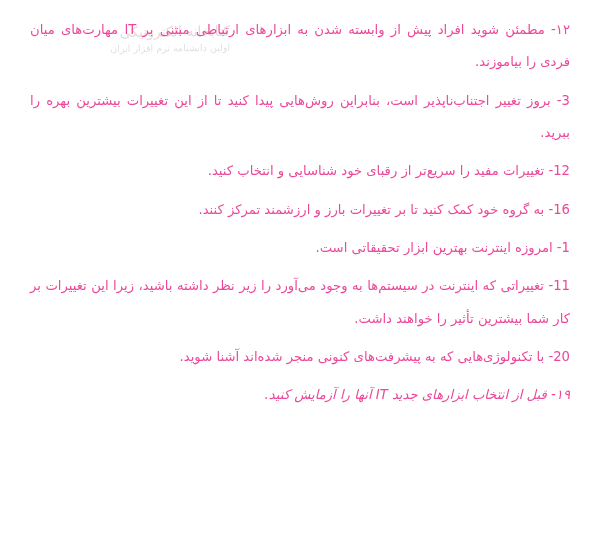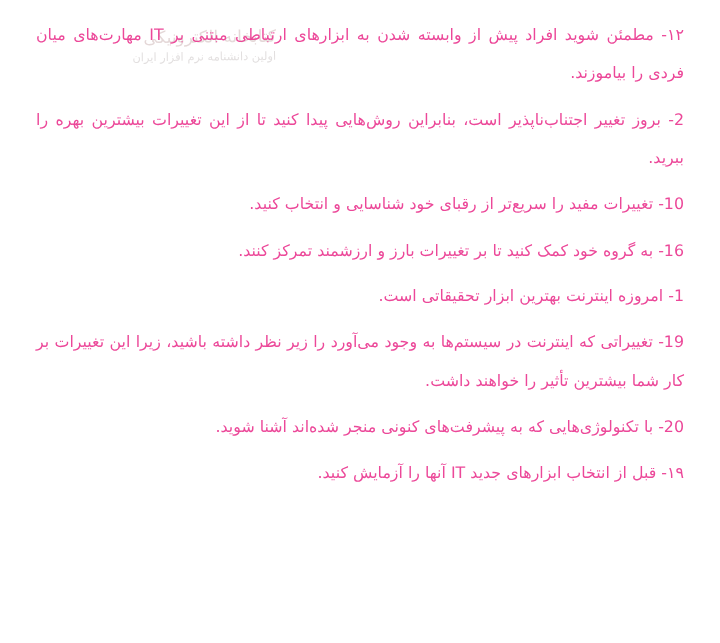--- a/index.html
+++ b/index.html
@@ -52,38 +52,38 @@
   .para {
     direction: rtl;
     text-align: justify;
     text-align-last: right;
     font-size: 13.2px;
     line-height: 2.45;
     margin: 0 0 6px 0;
     padding: 0;
     color: #ec4899;
   }
-  .para:last-child { margin-bottom: 0; }
+  .para:last-child { margin-bottom: 0; font-style: italic; }
 
   
   .para.short {
     text-align: right;
     text-align-last: right;
   }
 </style>
 </head>
 <body>
 
 <div class="watermark">
   <div class="wm-line1">کتابخانه الکترونیکی</div>
   <div class="wm-line2">اولین دانشنامه نرم افزار ایران</div>
 </div>
 
 <div class="page">
   <p class="para">۱۲- مطمئن شوید افراد پیش از وابسته شدن به ابزارهای ارتباطی مبتنی بر IT مهارت‌های میان فردی را بیاموزند.</p>
-  <p class="para">2- بروز تغییر اجتناب‌ناپذیر است، بنابراین روش‌هایی پیدا کنید تا از این تغییرات بیشترین بهره را ببرید.</p>
-  <p class="para short">10- تغییرات مفید را سریع‌تر از رقبای خود شناسایی و انتخاب کنید.</p>
+  <p class="para">3- بروز تغییر اجتناب‌ناپذیر است، بنابراین روش‌هایی پیدا کنید تا از این تغییرات بیشترین بهره را ببرید.</p>
+  <p class="para short">12- تغییرات مفید را سریع‌تر از رقبای خود شناسایی و انتخاب کنید.</p>
   <p class="para short">16- به گروه خود کمک کنید تا بر تغییرات بارز و ارزشمند تمرکز کنند.</p>
   <p class="para short">1- امروزه اینترنت بهترین ابزار تحقیقاتی است.</p>
-  <p class="para">19- تغییراتی که اینترنت در سیستم‌ها به وجود می‌آورد را زیر نظر داشته باشید، زیرا این تغییرات بر کار شما بیشترین تأثیر را خواهند داشت.</p>
+  <p class="para">11- تغییراتی که اینترنت در سیستم‌ها به وجود می‌آورد را زیر نظر داشته باشید، زیرا این تغییرات بر کار شما بیشترین تأثیر را خواهند داشت.</p>
   <p class="para short">20- با تکنولوژی‌هایی که به پیشرفت‌های کنونی منجر شده‌اند آشنا شوید.</p>
   <p class="para short">۱۹- قبل از انتخاب ابزارهای جدید IT آنها را آزمایش کنید.</p>
 </div>
 
 </body></html>

